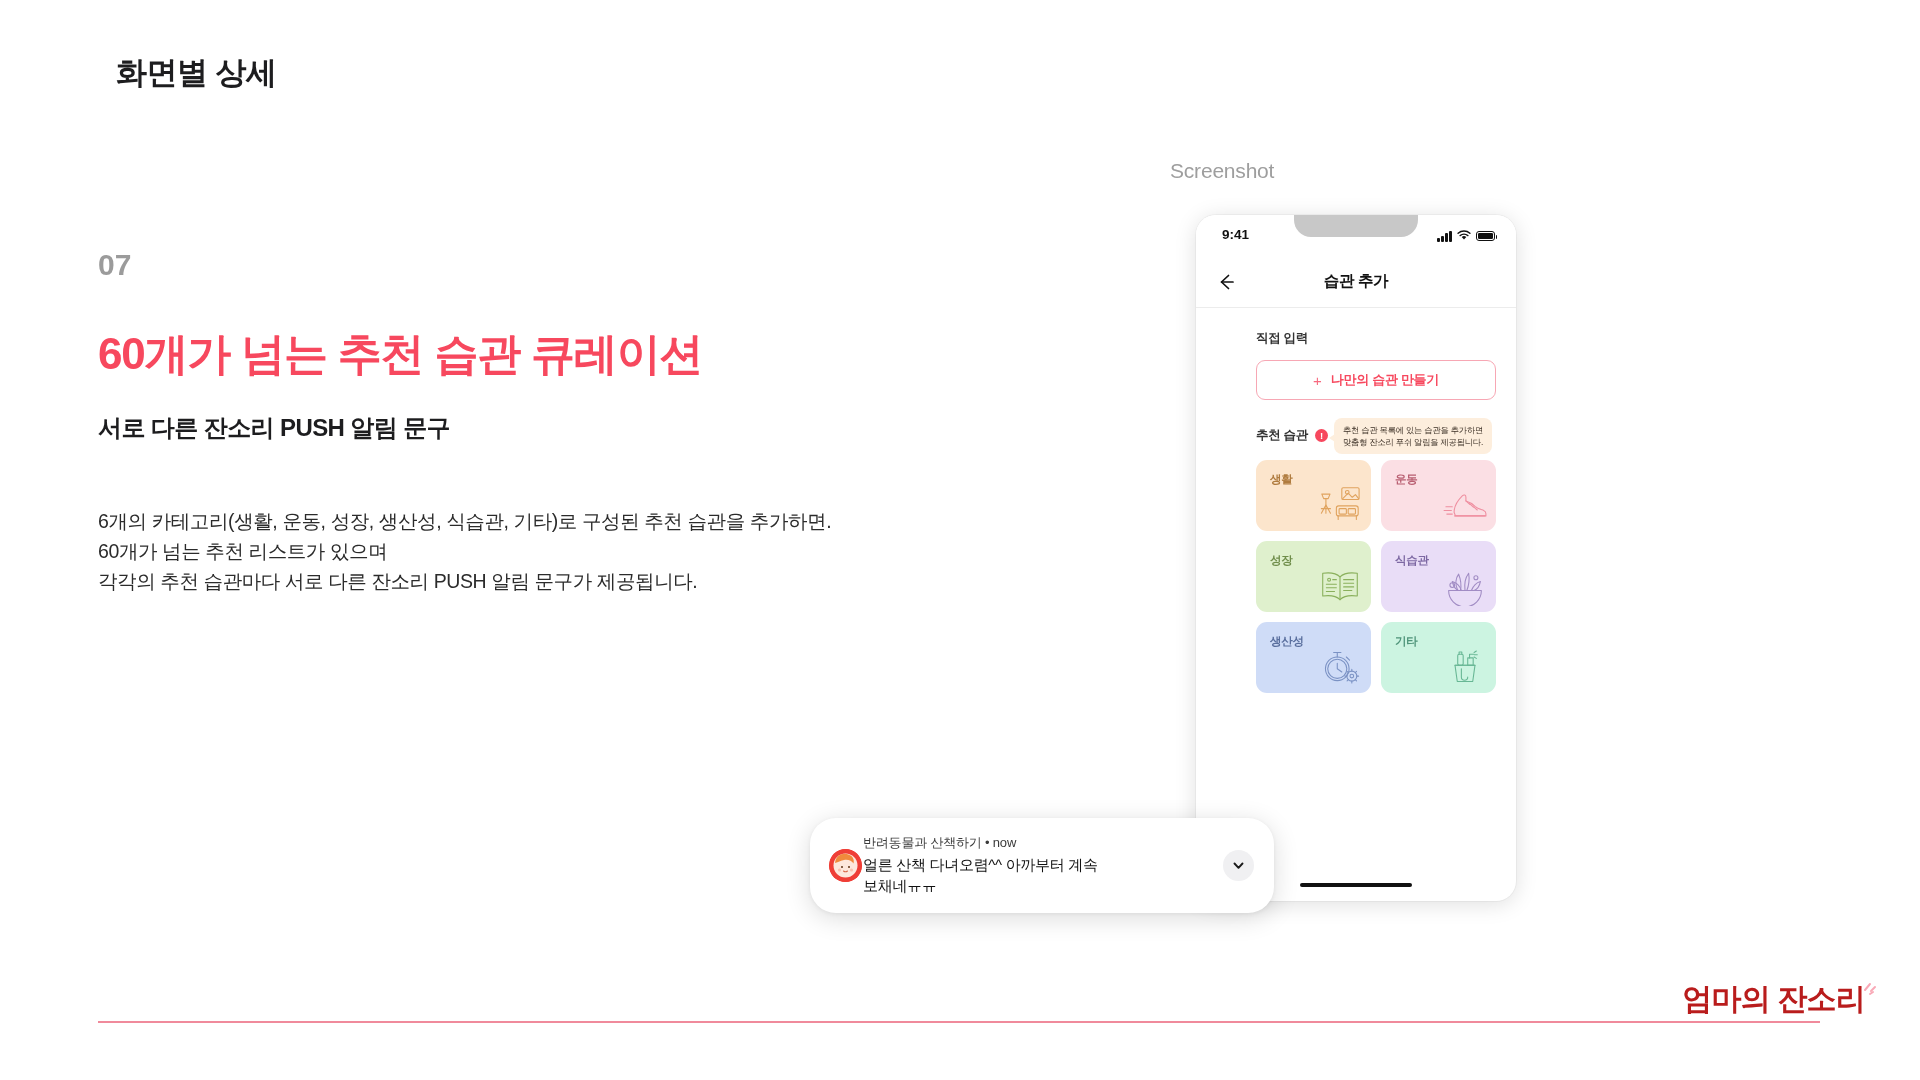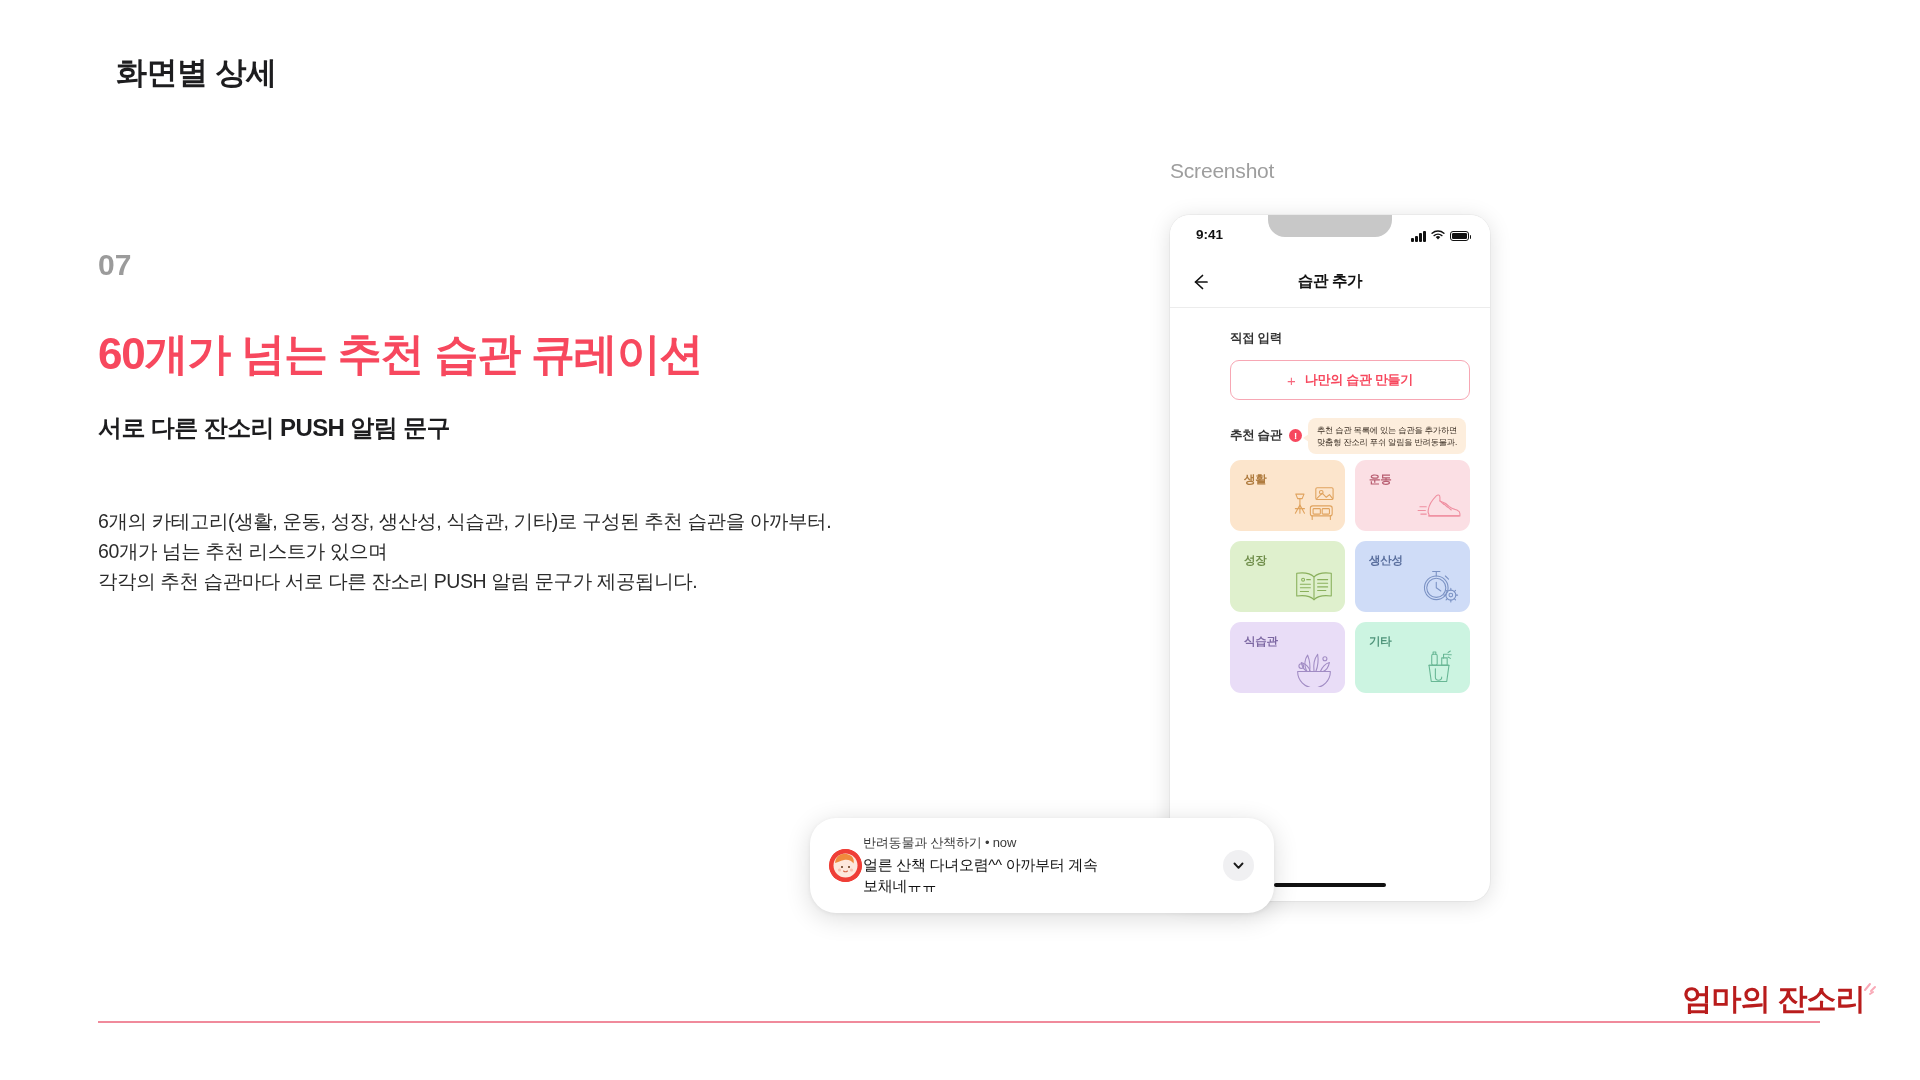--- a/index.html
+++ b/index.html
@@ -42,21 +42,21 @@
   .body-copy div{ white-space:nowrap; }
 
   
   .shot-label{
     position:absolute; left:1170px; top:159px;
     font-size:21px; color:#9e9e9e; letter-spacing:-0.2px;
   }
 
   
   .phone{
-    position:absolute; left:1170px; top:215px;
+    position:absolute; left:1196px; top:215px;
     width:320px; height:686px;
     background:#ffffff;
     border-radius:20px;
     box-shadow:0 3px 22px rgba(0,0,0,.13), 0 0 0 1px rgba(0,0,0,.035);
     overflow:hidden;
   }
   .status-bar{
     height:41px; position:relative; background:#fff;
   }
   .status-time{
@@ -202,21 +202,21 @@
 </head>
 <body>
 
 <div class="slide-title">화면별 상세</div>
 
 <div class="left-col">
   <div class="step-num">07</div>
   <div class="headline">60개가 넘는 추천 습관 큐레이션</div>
   <div class="subhead">서로 다른 잔소리 PUSH 알림 문구</div>
   <div class="body-copy">
-    <div>6개의 카테고리(생활, 운동, 성장, 생산성, 식습관, 기타)로 구성된 추천 습관을 아까부터.</div>
+    <div>6개의 카테고리(생활, 운동, 성장, 생산성, 식습관, 기타)로 구성된 추천 습관을 추가하면.</div>
     <div>60개가 넘는 추천 리스트가 있으며</div>
     <div>각각의 추천 습관마다 서로 다른 잔소리 PUSH 알림 문구가 제공됩니다.</div>
   </div>
 </div>
 
 <div class="shot-label">Screenshot</div>
 
 <div class="phone">
 
   <div class="status-bar">
@@ -257,21 +257,21 @@
     <div class="make-btn">
       <span class="plus">+</span>
       <span class="txt">나만의 습관 만들기</span>
     </div>
 
     <div class="rec-row">
       <span class="rec-label">추천 습관</span>
       <span class="info-dot">!</span>
       <span class="tooltip">
         <span>추천 습관 목록에 있는 습관을 추가하면</span><br>
-        <span>맞춤형 잔소리 푸쉬 알림을 반려동물과.</span>
+        <span>맞춤형 잔소리 푸쉬 알림을 제공됩니다.</span>
       </span>
     </div>
 
     <div class="cat-grid">
 
       <div class="cat-card" style="background:#fce5cc">
         <span class="cname" style="color:#b07c3f">생활</span>
         <span class="cicon">
           <svg viewBox="0 0 48 44" width="44" height="40" fill="none" stroke="#e0a35e" stroke-width="1.2" stroke-linecap="round" stroke-linejoin="round">
             <rect x="26" y="3" width="19" height="13" rx="1.5"></rect>
@@ -306,47 +306,47 @@
           <svg viewBox="0 0 48 44" width="44" height="40" fill="none" stroke="#8ab05c" stroke-width="1.2" stroke-linecap="round" stroke-linejoin="round">
             <path d="M24 12 C20 8 12 7 5 8 v25 c7-1 15 0 19 4 4-4 12-5 19-4 V8 C36 7 28 8 24 12 Z"></path>
             <path d="M24 12 v25"></path>
             <circle cx="12" cy="15" r="1.6"></circle>
             <path d="M16 15 h4 M9 20 h11 M9 24 h11 M9 28 h9"></path>
             <path d="M28 15 h11 M28 19 h11 M28 23 h11 M28 27 h9"></path>
           </svg>
         </span>
       </div>
 
+      <div class="cat-card" style="background:#e9ddf7">
+        <span class="cname" style="color:#7d68a3">식습관</span>
+        <span class="cicon">
+          <svg viewBox="0 0 48 44" width="44" height="40" fill="none" stroke="#a18cc4" stroke-width="1.2" stroke-linecap="round" stroke-linejoin="round">
+            <path d="M6 27 h36 a18 18 0 0 1 -36 0 Z"></path>
+            <path d="M16 27 C13 20 14 13 17 9 c2 5 3 13 2 18"></path>
+            <path d="M24 27 C23 19 25 12 28 8 c1 6 0 14 -2 19"></path>
+            <path d="M31 27 c2-5 6-9 10-10 -1 5 -4 9 -7 10"></path>
+            <circle cx="10" cy="21" r="2.6"></circle>
+            <circle cx="36" cy="13" r="2.2"></circle>
+            <path d="M20 27 c-2-6 -6-9 -10-10 1 5 4 9 7 10"></path>
+          </svg>
+        </span>
+      </div>
+
       <div class="cat-card" style="background:#cfdcf7">
         <span class="cname" style="color:#5a6f9e">생산성</span>
         <span class="cicon">
           <svg viewBox="0 0 48 44" width="44" height="40" fill="none" stroke="#7b92c4" stroke-width="1.2" stroke-linecap="round" stroke-linejoin="round">
             <circle cx="21" cy="24" r="13"></circle>
             <circle cx="21" cy="24" r="10.5"></circle>
             <path d="M21 24 v-6 M21 24 l5 3.5"></path>
             <path d="M17 6 h8 M21 6 v5"></path>
             <path d="M31 11 l3.5 3.5"></path>
             <circle cx="37" cy="32" r="5.5"></circle>
             <circle cx="37" cy="32" r="2"></circle>
             <path d="M37 24.5 v2 M37 37.5 v2 M29.5 32 h2 M42.5 32 h2 M31.8 26.8 l1.4 1.4 M40.8 35.8 l1.4 1.4 M42.2 26.8 l-1.4 1.4 M33.2 35.8 l-1.4 1.4"></path>
-          </svg>
-        </span>
-      </div>
-
-      <div class="cat-card" style="background:#e9ddf7">
-        <span class="cname" style="color:#7d68a3">식습관</span>
-        <span class="cicon">
-          <svg viewBox="0 0 48 44" width="44" height="40" fill="none" stroke="#a18cc4" stroke-width="1.2" stroke-linecap="round" stroke-linejoin="round">
-            <path d="M6 27 h36 a18 18 0 0 1 -36 0 Z"></path>
-            <path d="M16 27 C13 20 14 13 17 9 c2 5 3 13 2 18"></path>
-            <path d="M24 27 C23 19 25 12 28 8 c1 6 0 14 -2 19"></path>
-            <path d="M31 27 c2-5 6-9 10-10 -1 5 -4 9 -7 10"></path>
-            <circle cx="10" cy="21" r="2.6"></circle>
-            <circle cx="36" cy="13" r="2.2"></circle>
-            <path d="M20 27 c-2-6 -6-9 -10-10 1 5 4 9 7 10"></path>
           </svg>
         </span>
       </div>
 
       <div class="cat-card" style="background:#ccf4e1">
         <span class="cname" style="color:#4f947a">기타</span>
         <span class="cicon">
           <svg viewBox="0 0 48 44" width="44" height="40" fill="none" stroke="#68b795" stroke-width="1.2" stroke-linecap="round" stroke-linejoin="round">
             <path d="M13 20 h22 l-2.5 18 h-17 Z"></path>
             <path d="M13 20 h22"></path>

